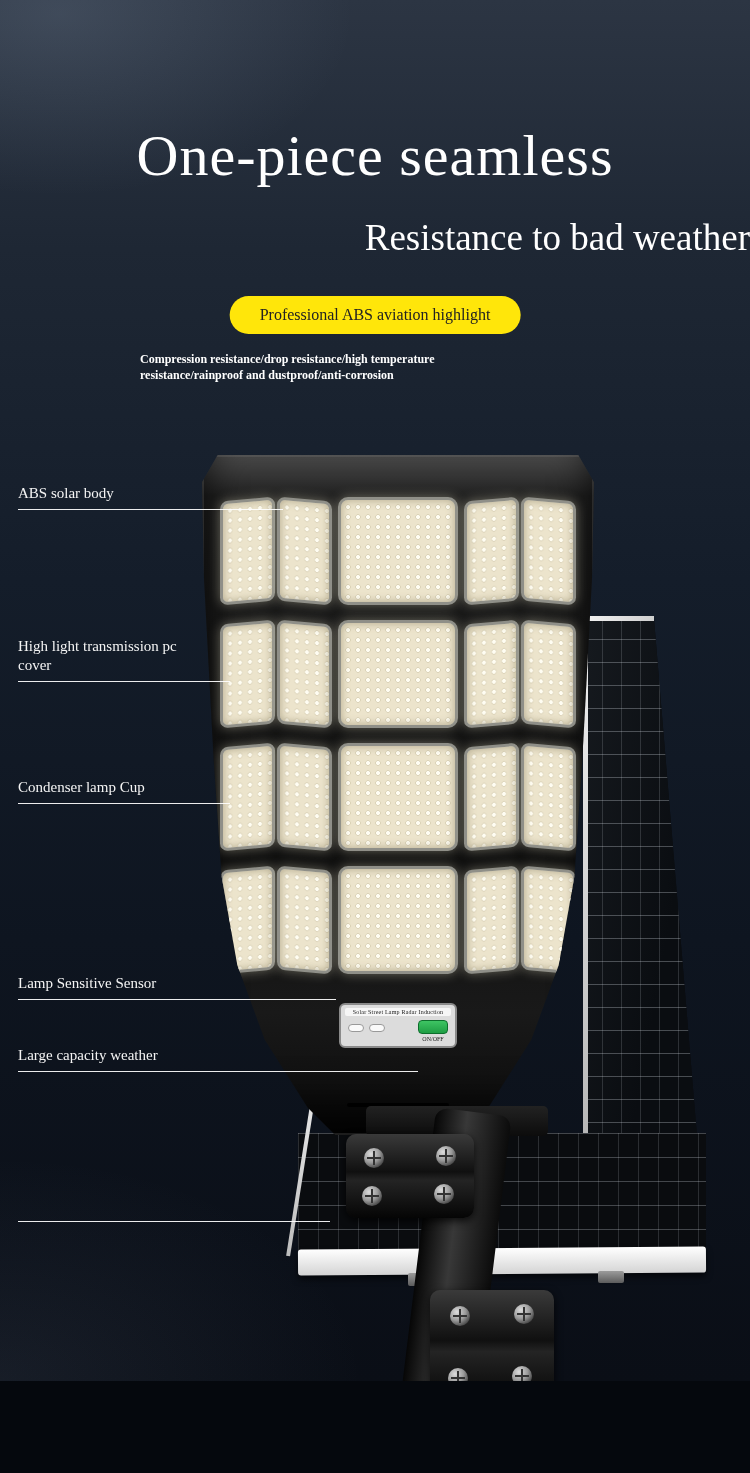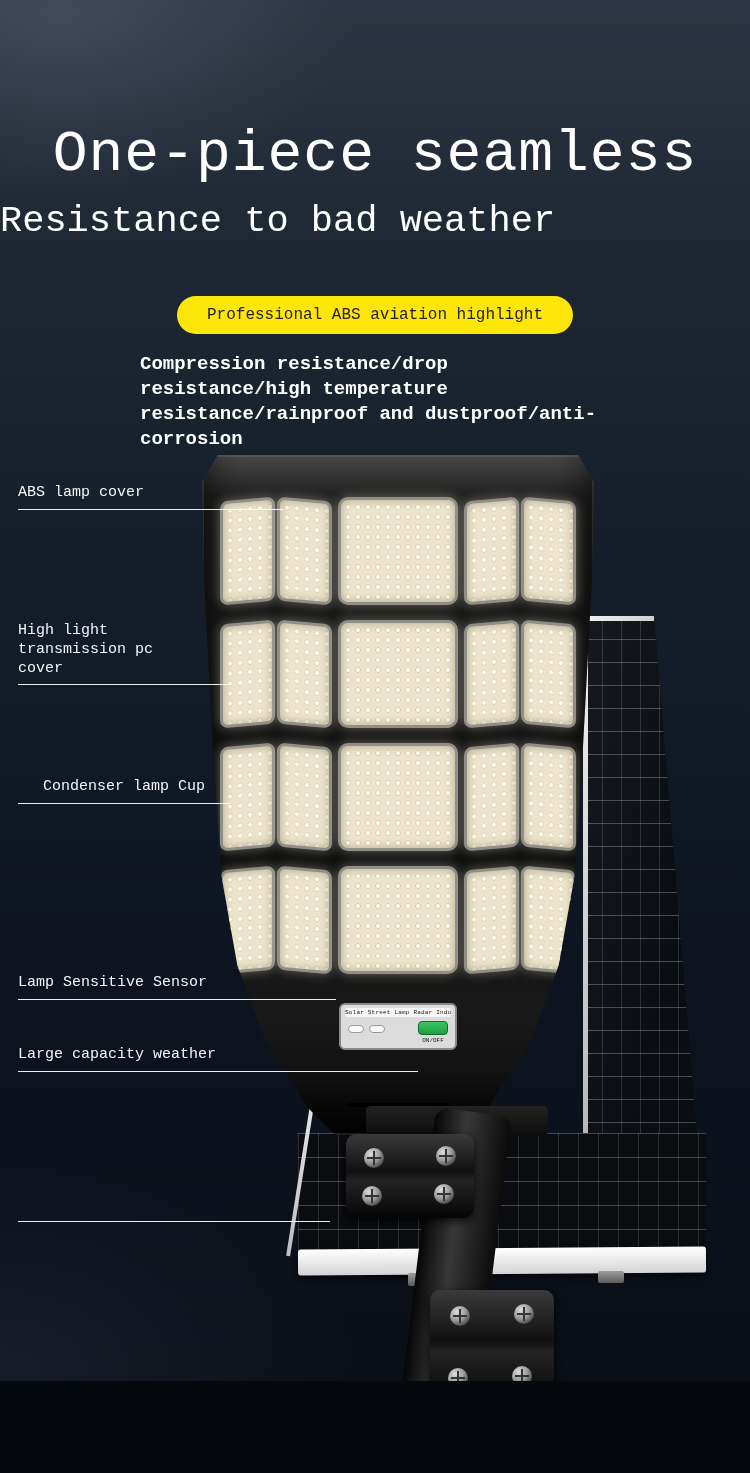--- a/index.html
+++ b/index.html
@@ -1,36 +1,36 @@
 <!DOCTYPE html>
 <html><head>
 <meta charset="utf-8">
 <style>
   * { margin:0; padding:0; box-sizing:border-box; }
   html,body { background:#05080d; }
   .stage {
     position:relative; width:750px; height:1381px; overflow:hidden;
-    font-family:Liberation Mono, monospace;
+    font-family:Liberation Serif, serif;
     background-color:#0c111a;
     background-image:
       radial-gradient(ellipse 420px 260px at 8% 1%, rgba(170,190,215,.16), transparent 70%),
       radial-gradient(ellipse 520px 320px at 0% 100%, rgba(140,160,190,.10), transparent 70%),
       linear-gradient(180deg, #2c3543 0%, #1e2734 18%, #141d2a 42%, #0e1520 68%, #0a0e16 100%);
   }
 
   
   .title { position:absolute; top:122px; left:0; width:100%; text-align:center;
     color:#fff; font-size:58px; font-weight:400; letter-spacing:1px; }
-  .subtitle { position:absolute; top:200px; left:0; width:100%; text-align:left;
+  .subtitle { position:absolute; top:216px; left:0; width:100%; text-align:right;
     color:#fff; font-size:37px; font-weight:400; }
   .badge { position:absolute; top:296px; left:50%; transform:translateX(-50%);
     background:#ffe60a; color:#222; font-size:16px; line-height:38px; height:38px;
     padding:0 30px; border-radius:19px; white-space:nowrap; }
   .description { position:absolute; top:352px; left:140px; width:480px;
-    color:#fff; font-size:19px; font-weight:700; line-height:1.32; }
+    color:#fff; font-size:12px; font-weight:700; line-height:1.32; }
 
   
   .callout { position:absolute; left:18px; z-index:6; color:#f4f4f4; }
   .callout-label { font-size:15px; line-height:1.25; }
   .callout-line { height:1px; background:rgba(255,255,255,.92); margin-top:6px; }
   .callout.wrap .callout-label { max-width:168px; }
 
   
   .solar-right { position:absolute; left:583px; top:616px; width:122px; height:642px; z-index:1; }
   .solar-face { position:absolute; inset:0;
@@ -223,28 +223,28 @@
   <div class="plate plate-lower">
     <div class="screw" style="left:20px; top:16px;"></div>
     <div class="screw" style="left:84px; top:14px;"></div>
     <div class="screw" style="left:18px; top:78px;"></div>
     <div class="screw" style="left:82px; top:76px;"></div>
   </div>
   <div class="pole-ring"></div>
   <div class="pole-bottom"></div>
 
   <div class="callout" style="top:484px;">
-    <div class="callout-label">ABS lamp cover</div>
+    <div class="callout-label">ABS solar body</div>
     <div class="callout-line" style="width:265px;"></div>
   </div>
-  <div class="callout wrap" style="top:622px;">
+  <div class="callout wrap" style="top:637px;">
     <div class="callout-label">High light transmission pc cover</div>
     <div class="callout-line" style="width:212px;"></div>
   </div>
-  <div class="callout" style="top:778px;text-align:center;">
+  <div class="callout" style="top:778px;">
     <div class="callout-label">Condenser lamp Cup</div>
     <div class="callout-line" style="width:212px;"></div>
   </div>
   <div class="callout" style="top:974px;">
     <div class="callout-label">Lamp Sensitive Sensor</div>
     <div class="callout-line" style="width:318px;"></div>
   </div>
   <div class="callout" style="top:1046px;">
     <div class="callout-label">Large capacity weather</div>
     <div class="callout-line" style="width:400px;"></div>

